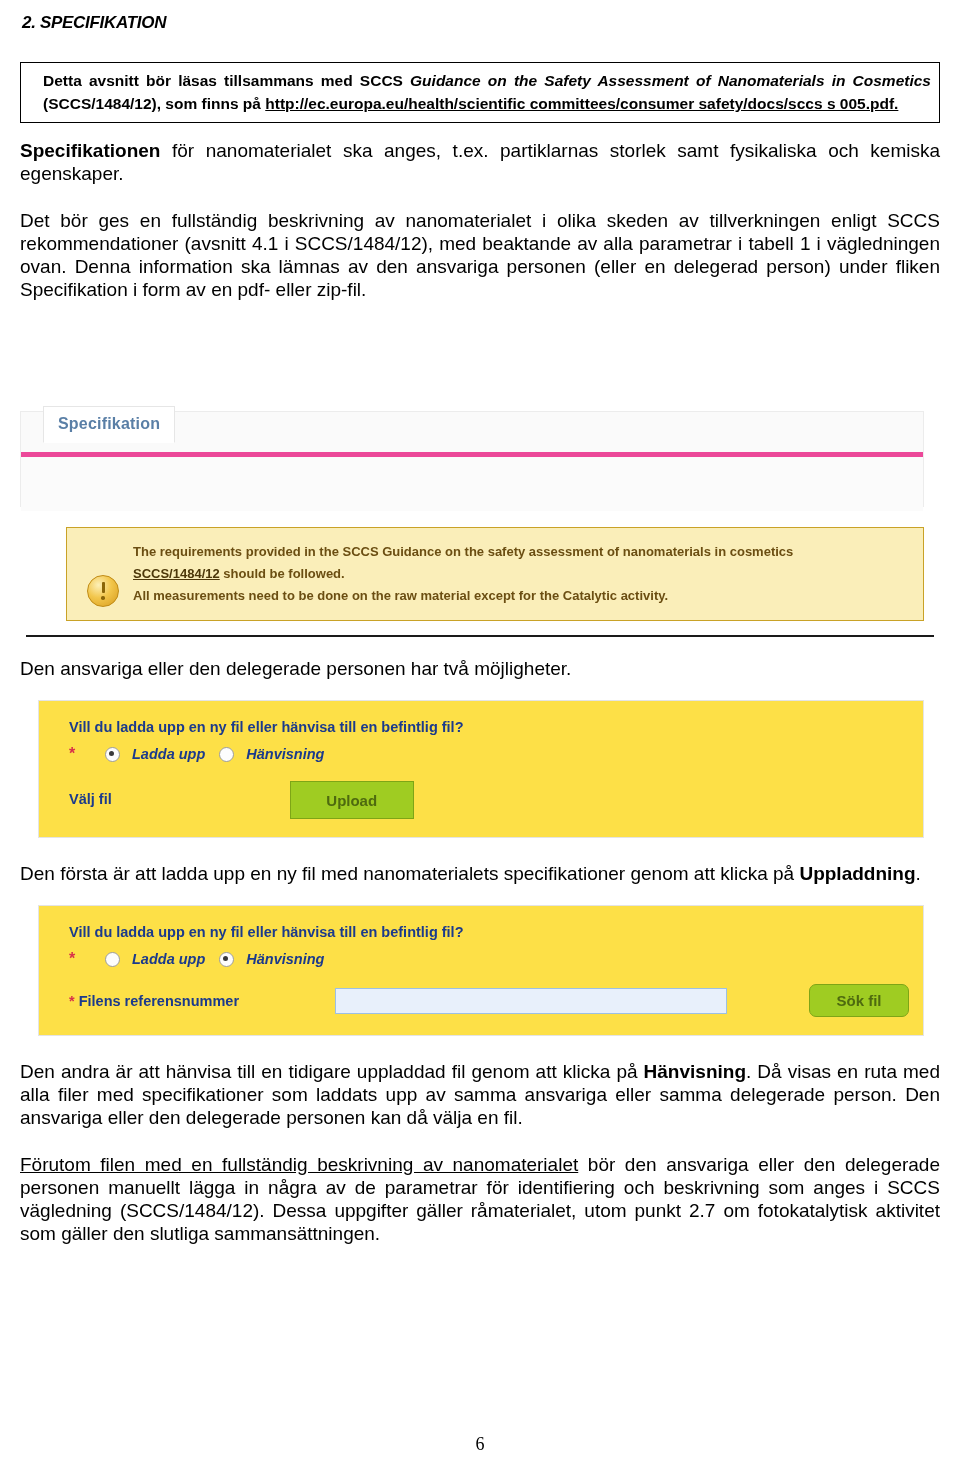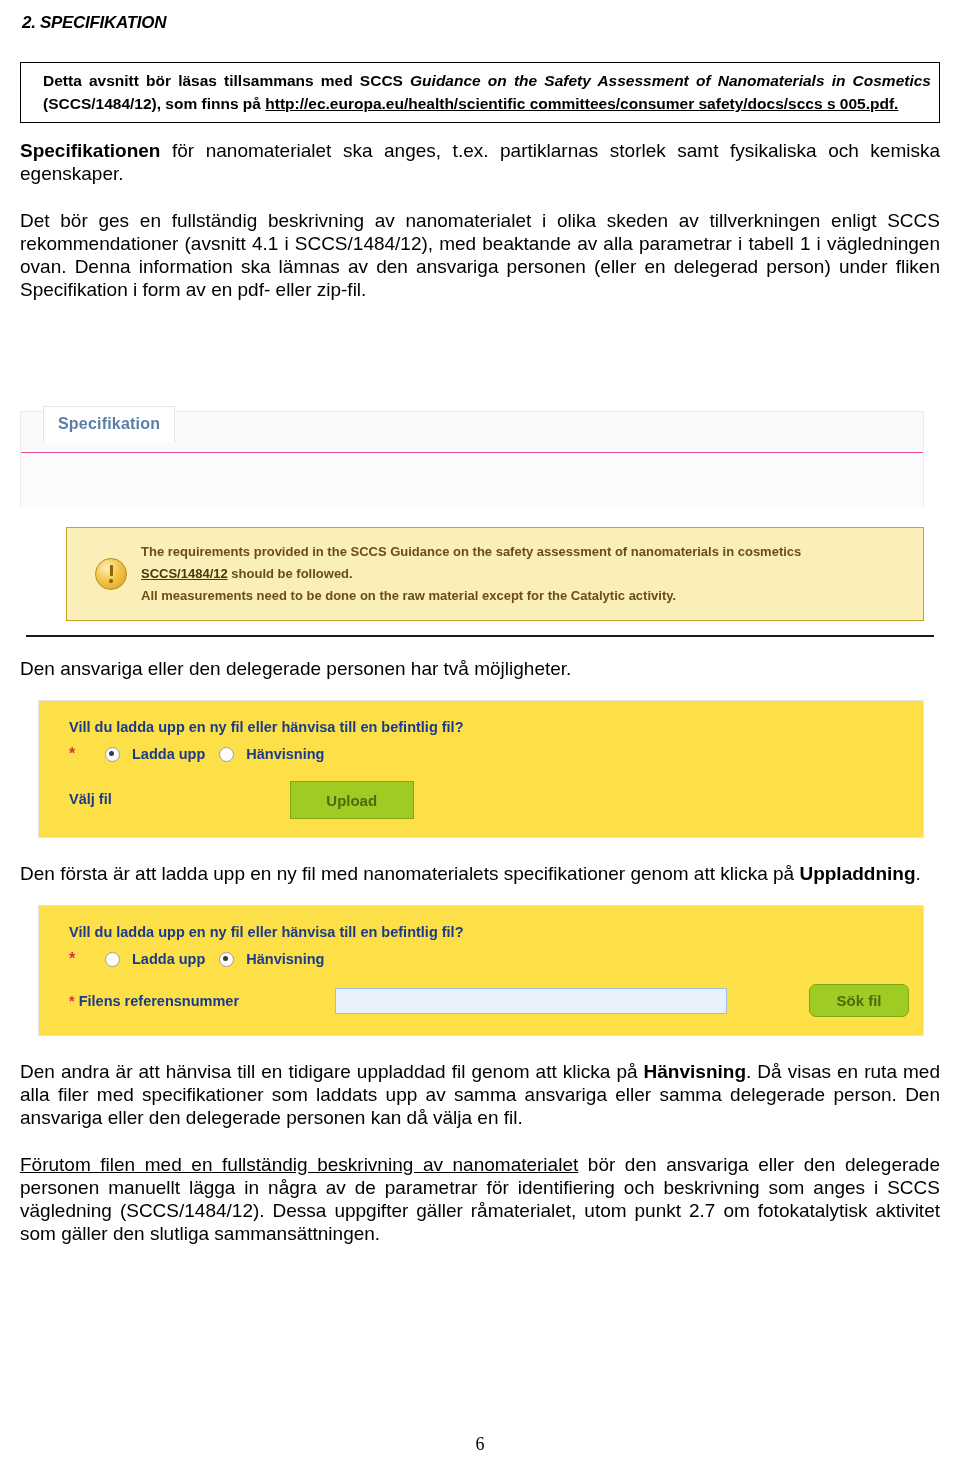--- a/index.html
+++ b/index.html
@@ -76,21 +76,21 @@
   }
   .tabstrip-shot {
     margin: 0 18px 0 2px;
     background: #fafafa;
     border: 1px solid #ececec;
     height: 96px;
   }
   .tabstrip {
     position: relative;
     height: 40px;
-    border-bottom: 1px solid #ec4899;
+    border-bottom: 5px solid #ec4899;
   }
   .tab-active {
     position: absolute;
     left: 22px;
     top: -6px;
     background: #ffffff;
     border: 1px solid #e6e6e6;
     border-bottom: 1px solid #ffffff;
     padding: 8px 14px 9px 14px;
     font-size: 16px;
@@ -104,23 +104,23 @@
   }
 
   
   .warn-wrap {
     margin: 20px 18px 0 48px;
   }
   .warn {
     background: #faeeb9;
     border: 1px solid #c9a227;
     box-sizing: border-box;
-    padding: 13px 14px 13px 28px;
+    padding: 13px 14px 13px 20px;
     display: flex;
-    align-items: center;
+    align-items: flex-end;
     gap: 14px;
   }
   .warn-icon {
     flex: 0 0 auto;
     width: 30px;
     height: 30px;
     border-radius: 50%;
     background: radial-gradient(circle at 35% 30%, #fdf0b8 0%, #f2c64b 45%, #d79b1c 100%);
     border: 1px solid #c08b15;
     position: relative;
@@ -209,20 +209,21 @@
     height: 5px;
     border-radius: 50%;
     background: #3a3a3a;
   }
   .radio-label {
     font-size: 14.5px;
     font-weight: bold;
     color: #1b3a8c;
     margin: 0 14px 0 12px;
     white-space: nowrap;
+    font-style: italic;
   }
   .field-label {
     font-size: 14.5px;
     font-weight: bold;
     color: #1b3a8c;
     padding-left: 14px;
     box-sizing: border-box;
     white-space: nowrap;
   }
   .field-label.w {

